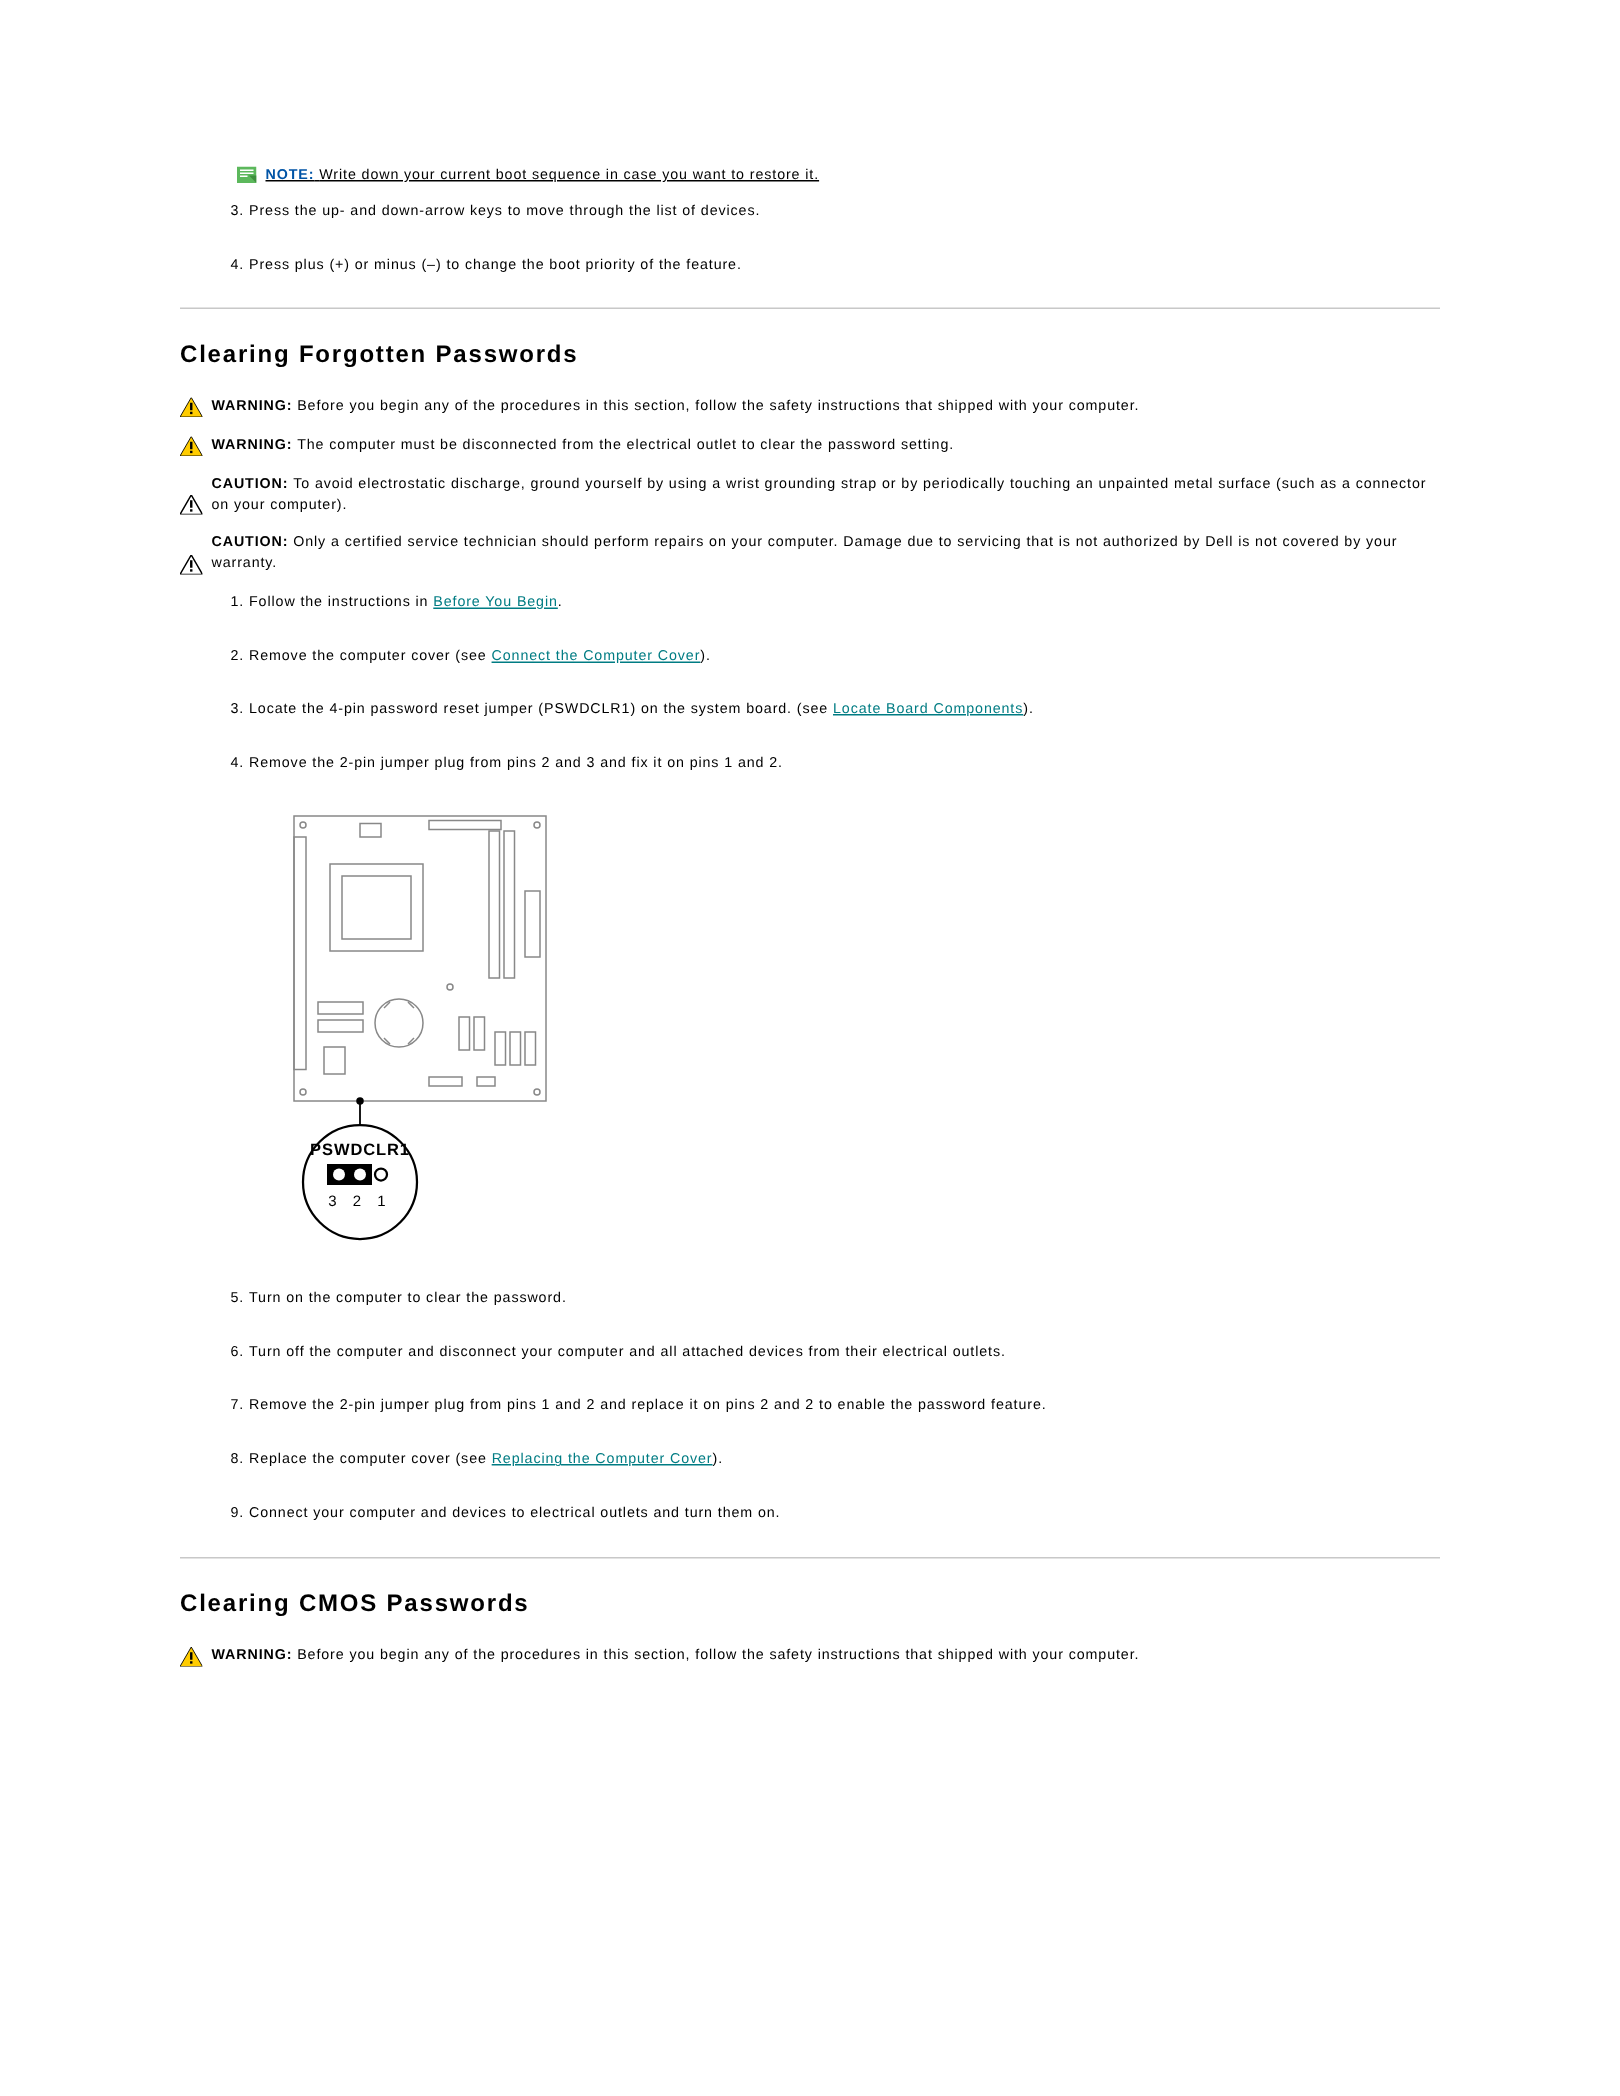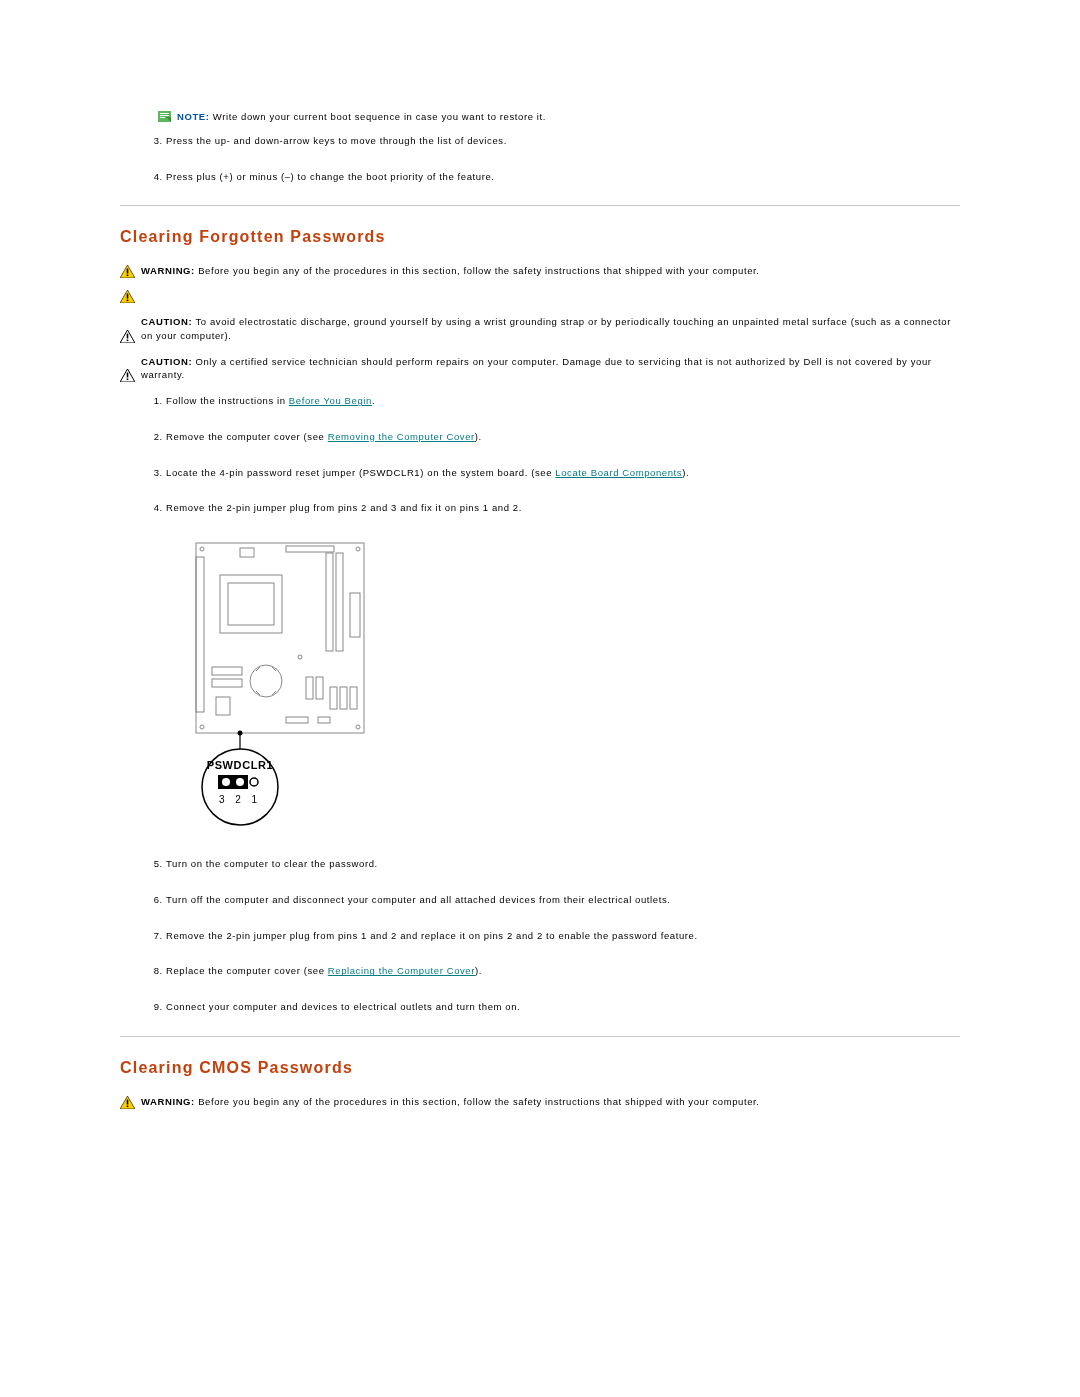--- a/index.html
+++ b/index.html
@@ -9,20 +9,21 @@
     font-size: 9.5px;
     color: #000;
     letter-spacing: 0.6px;
     width: 1080px;
     padding: 110px 120px 60px 120px;
   }
   .note-row {
     display: flex;
     align-items: flex-start;
     margin: 0 0 10px 38px;
+    text-decoration: underline;
   }
   .note-row .icon {
     width: 13px;
     height: 11px;
     flex: 0 0 13px;
     margin-right: 6px;
     margin-top: 1px;
   }
   .admon-row {
     display: flex;
@@ -49,21 +50,21 @@
     margin-bottom: 22px;
     line-height: 1.45;
     list-style-position: outside;
   }
   hr.section-rule {
     border: none;
     border-top: 1px solid #c8c8c8;
     margin: 8px 0 22px 0;
   }
   h2.section-title {
-    color: #c2410c;
+    color: #000000;
     font-size: 16px;
     font-weight: bold;
     letter-spacing: 1.2px;
     margin: 4px 0 18px 0;
   }
   a.link {
     color: #007c83;
     text-decoration: underline;
   }
   .board-figure {
@@ -106,20 +107,21 @@
           <rect x="6.7" y="9.5" width="1.6" height="1.6" fill="#000"></rect>
         </svg></span>
       <span class="admon-text"><span class="admon-label">WARNING: </span><span>Before you begin any of the procedures in this section, follow the safety instructions that shipped with your computer.</span></span>
     </div>
     <div class="admon-row">
       <span class="icon"><svg viewBox="0 0 15 13" width="15" height="13">
           <polygon points="7.5,0 15,13 0,13" fill="#ffcc00" stroke="#000" stroke-width="0.6"></polygon>
           <rect x="6.7" y="3.5" width="1.6" height="5" fill="#000"></rect>
           <rect x="6.7" y="9.5" width="1.6" height="1.6" fill="#000"></rect>
         </svg></span>
+      <span class="admon-text"><span class="admon-label">WARNING: </span><span>The computer must be disconnected from the electrical outlet to clear the password setting.</span></span>
     </div>
     <div class="admon-row">
       <span class="icon"><svg viewBox="0 0 15 13" width="15" height="13">
           <polygon points="7.5,0 15,13 0,13" fill="none" stroke="#000" stroke-width="1"></polygon>
           <rect x="6.7" y="3.5" width="1.6" height="5" fill="#000"></rect>
           <rect x="6.7" y="9.5" width="1.6" height="1.6" fill="#000"></rect>
         </svg></span>
       <span class="admon-text"><span class="admon-label">CAUTION: </span><span>To avoid electrostatic discharge, ground yourself by using a wrist grounding strap or by periodically touching an unpainted metal surface (such as a connector on your computer).</span></span>
     </div>
     <div class="admon-row">
@@ -127,21 +129,21 @@
           <polygon points="7.5,0 15,13 0,13" fill="none" stroke="#000" stroke-width="1"></polygon>
           <rect x="6.7" y="3.5" width="1.6" height="5" fill="#000"></rect>
           <rect x="6.7" y="9.5" width="1.6" height="1.6" fill="#000"></rect>
         </svg></span>
       <span class="admon-text"><span class="admon-label">CAUTION: </span><span>Only a certified service technician should perform repairs on your computer. Damage due to servicing that is not authorized by Dell is not covered by your warranty.</span></span>
     </div>
   </div>
 
 <ol class="steps" id="stepsA" start="1">
     <li><span>Follow the instructions in </span><a href="#" class="link">Before You Begin</a><span>.</span></li>
-    <li><span>Remove the computer cover (see </span><a href="#" class="link">Removing the Computer Cover</a><span>).</span></li>
+    <li><span>Remove the computer cover (see </span><a href="#" class="link">Connect the Computer Cover</a><span>).</span></li>
     <li><span>Locate the 4-pin password reset jumper (PSWDCLR1) on the system board. (see </span><a href="#" class="link">Locate Board Components</a><span>).</span></li>
     <li><span>Remove the 2-pin jumper plug from pins 2 and 3 and fix it on pins 1 and 2.</span></li>
   </ol>
 
 <div class="board-figure">
   <svg width="190" height="290" viewBox="0 0 190 290">
 
     <rect x="6" y="6" width="168" height="190" fill="#fff" stroke="#888" stroke-width="1"></rect>
 
     <rect x="6" y="20" width="8" height="155" fill="none" stroke="#888"></rect>

